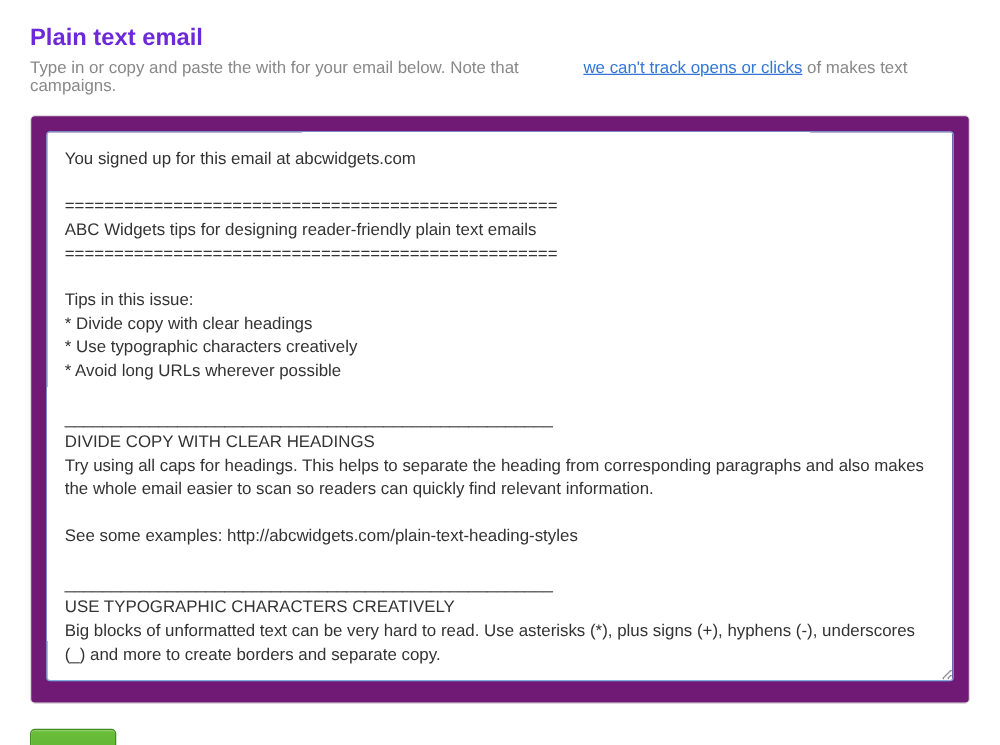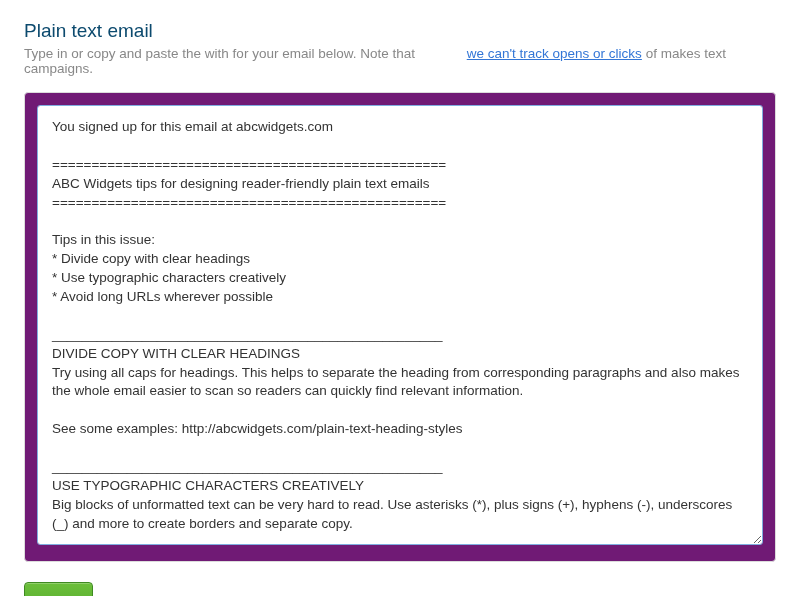--- a/index.html
+++ b/index.html
@@ -8,22 +8,22 @@
       box-sizing: border-box;
     }
     body {
       font-family: -apple-system, BlinkMacSystemFont, "Segoe UI", Helvetica, Arial, sans-serif;
       background: #fff;
       padding: 20px 24px;
       width: 800px;
     }
     .heading {
       font-size: 19px;
-      font-weight: 400;
-      color: #0c4a6e;
+      font-weight: 700;
+      color: #6d28d9;
       margin-bottom: 4px;
     }
     .subheading {
       font-size: 13.5px;
       color: #888;
       margin-bottom: 16px;
     }
     .subheading a {
       color: #3376d6;
       text-decoration: underline;

